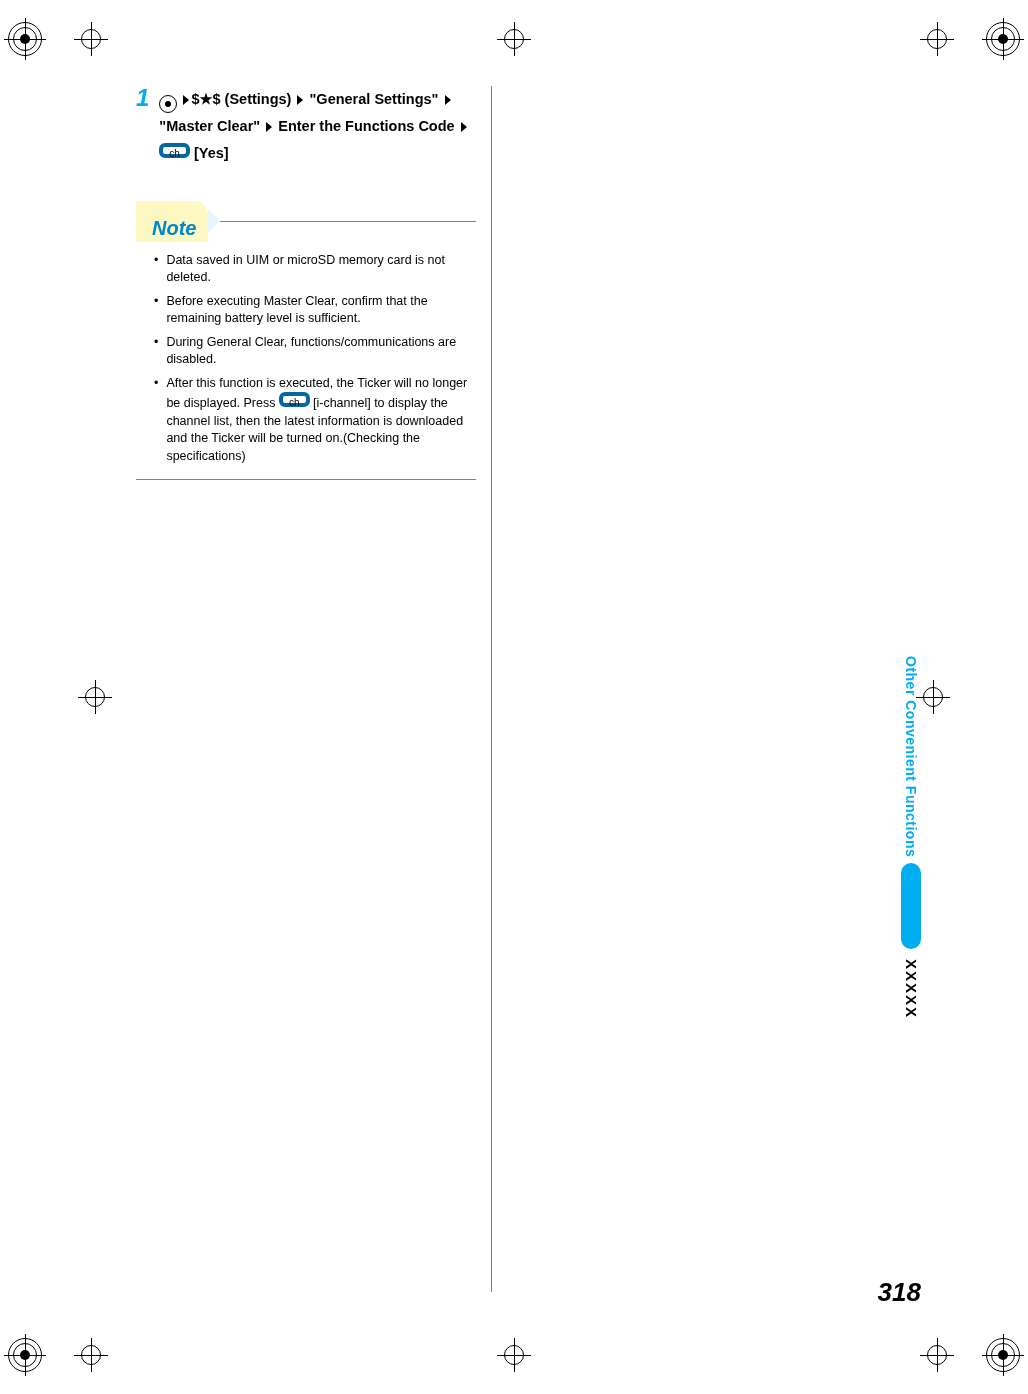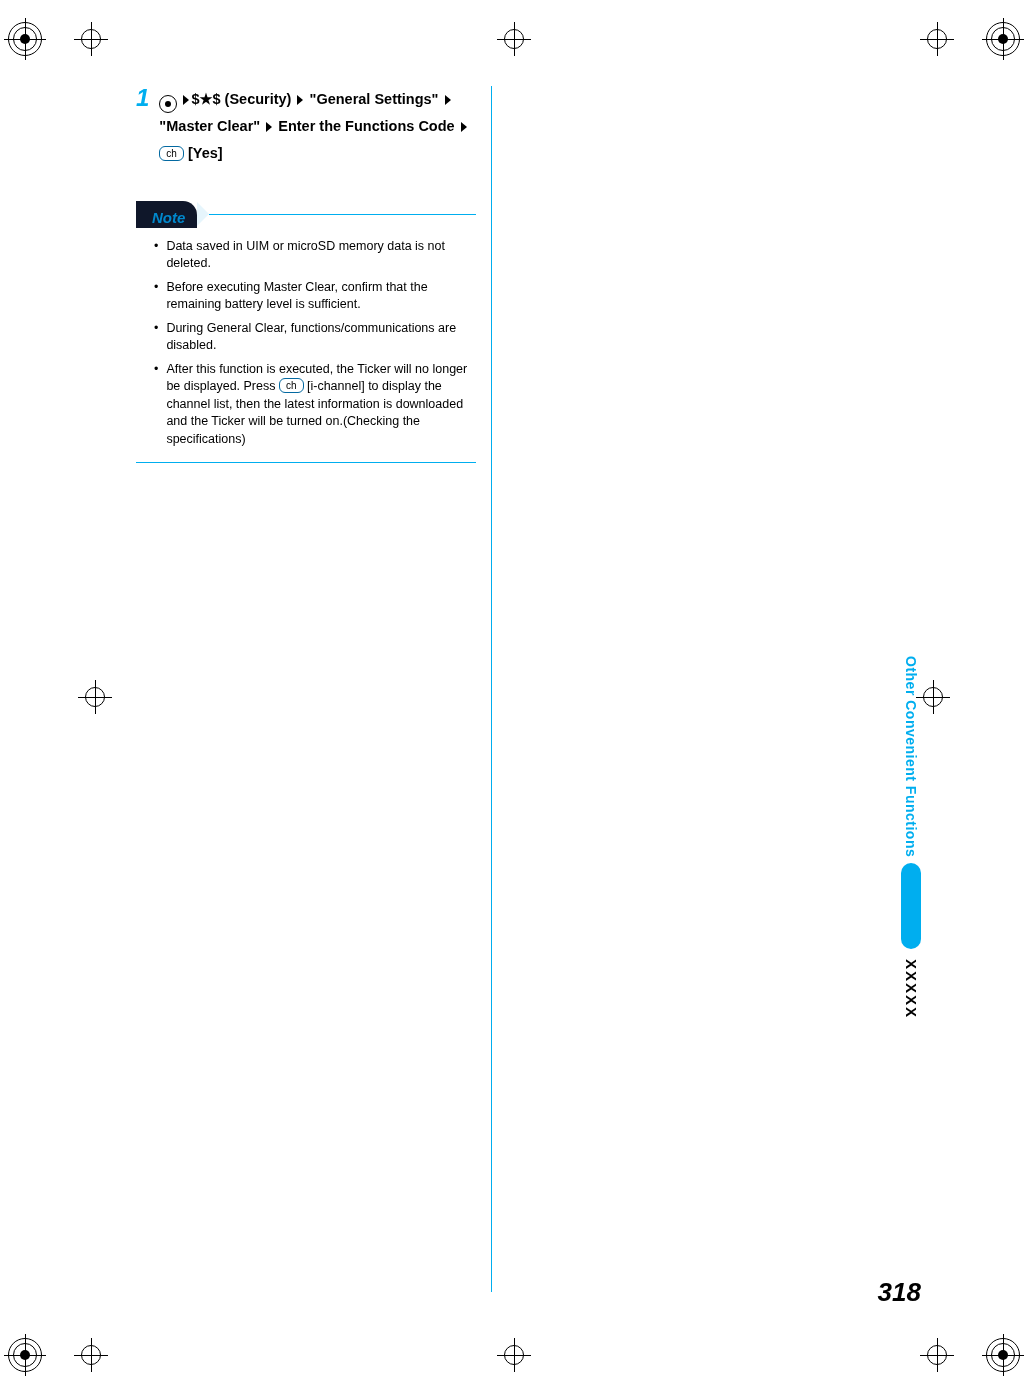--- a/index.html
+++ b/index.html
@@ -97,40 +97,40 @@
   .arrow-tri {
     display:inline-block; width:0; height:0;
     border-left:6px solid #000;
     border-top:5px solid transparent;
     border-bottom:5px solid transparent;
     vertical-align: middle;
     margin: 0 2px;
   }
   .key-pill {
     display:inline-block;
-    border:1px solid #0369a1;
+    border:4px solid #0369a1;
     border-radius: 6px;
     padding: 0 6px;
     font-size: 10px;
     height: 15px;
     line-height: 14px;
     vertical-align: 1px;
     font-weight: normal;
   }
   .note-block { margin-top: 34px; }
   .note-header {
     display:flex; align-items:center; margin-bottom: 10px;
   }
   .note-tab {
-    background:#0f172a;
+    background:#fef9c3;
     color:#0088CC;
     font-weight:bold;
     font-style: italic;
-    font-size: 15px;
-    padding: 8px 12px 2px 16px;
+    font-size: 20px;
+    padding: 16px 12px 2px 16px;
     border-top-right-radius: 14px;
     border-bottom-right-radius: 0;
     position: relative;
   }
   .note-tab-chev {
     display:inline-block; width:0; height:0;
     border-left:12px solid #E6F5FC;
     border-top:12px solid transparent;
     border-bottom:12px solid transparent;
   }
@@ -259,41 +259,41 @@
 
 <div class="page">
   <div class="col">
     <div class="step-row">
       <div class="step-num">1</div>
       <div class="step-body">
         <span class="key-circle">
             <span class="dot"></span>
           </span>
         <span class="arrow-tri"></span><span>$★$</span>
-        <span>(Security)</span>
+        <span>(Settings)</span>
         <span class="arrow-tri"></span>
         <span>"General Settings"</span>
         <span class="arrow-tri"></span>
         <span>"Master Clear"</span>
         <span class="arrow-tri"></span>
         <span>Enter the Functions Code</span>
         <span class="arrow-tri"></span><span class="key-pill">ch</span>
         <span>[Yes]</span>
       </div>
     </div>
 
     <div class="note-block">
       <div class="note-header">
         <div class="note-tab">Note</div>
         <div class="note-tab-chev"></div>
         <div class="note-line"></div>
       </div>
       <ul class="note-list">
         <li>
-            <span>Data saved in UIM or microSD memory data is not deleted.</span>
+            <span>Data saved in UIM or microSD memory card is not deleted.</span>
           </li>
         <li>
             <span>Before executing Master Clear, confirm that the remaining battery level is sufficient.</span>
           </li>
         <li>
             <span>During General Clear, functions/communications are disabled.</span>
           </li>
         <li>
             <span><span>After this function is executed, the Ticker will no longer be displayed. Press </span><span class="key-pill">ch</span><span> [i-channel] to display the channel list, then the latest information is downloaded and the Ticker will be turned on.(Checking the specifications)</span></span>
           </li>

